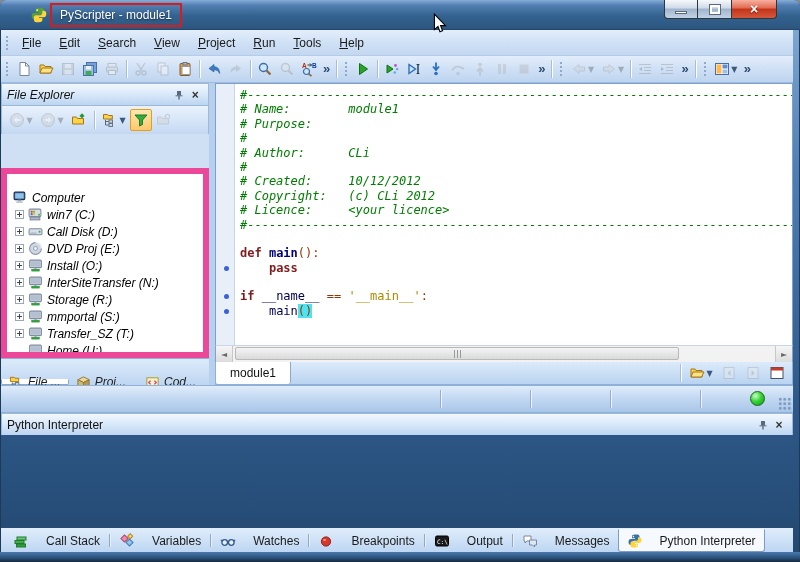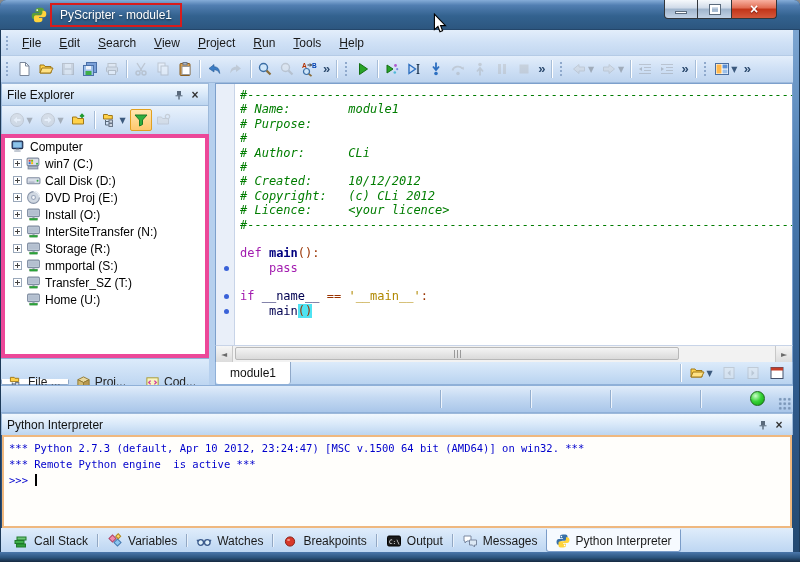--- a/index.html
+++ b/index.html
@@ -42,30 +42,30 @@
     border-bottom:1px solid #9fbbdd;}
   .tbtn{width:22px;height:22px;display:flex;align-items:center;justify-content:center;border-radius:2px;}
   .tbtn.dd{width:30px;}
   .disabled{opacity:.38;filter:grayscale(.9);}
   .tsep{width:1px;height:18px;background:#a7bed9;margin:0 3px;box-shadow:1px 0 0 #fff;}
   .chev{color:#2c4a6e;font-size:13px;font-weight:bold;padding:0 3px;line-height:20px;}
   .ddarr{font-size:8px;color:#3c5a7e;margin-left:1px;font-family:"DejaVu Sans",sans-serif;}
   
   .main{height:302px;display:flex;background:#b6d0ee;}
   
-  .explorer{width:208px;display:flex;flex-direction:column;background:#cfe0f4;}
+  .explorer{width:208px;display:flex;flex-direction:column;background:#cfe0f4;font-style:italic;}
   .panel-head{height:22px;display:flex;align-items:center;padding:0 5px;
     background:linear-gradient(180deg,#f2f8fe 0%,#d8e8f9 50%,#bcd5f0 100%);
     border:1px solid #9db9da;border-bottom:none;color:#111;}
   .panel-head .spacer{flex:1;}
   .phbtn{width:16px;height:16px;display:flex;align-items:center;justify-content:center;color:#333;font-weight:bold;}
   .exp-toolbar{height:29px;display:flex;align-items:center;padding:0 4px;gap:1px;
     background:linear-gradient(180deg,#e9f2fc 0%,#d3e3f7 60%,#c3d8f1 100%);border:1px solid #9db9da;border-bottom:none;}
   .filter-on{border:1px solid #e0a020;background:linear-gradient(180deg,#ffe6b0,#ffc86e);border-radius:2px;}
-  .tree{flex:1;background:#fff;border:4px solid #ec4899;overflow:hidden;padding-top:0;}
+  .tree{flex:1;background:#fff;border:6px solid #ec4899;overflow:hidden;padding-top:15px;margin-top:34px;}
   .tree-item{height:17px;display:flex;align-items:center;white-space:nowrap;color:#000;}
   .tree-item .lbl{padding-left:4px;}
   .expand{width:9px;height:9px;margin-left:8px;margin-right:4px;flex:0 0 9px;border:1px solid #9aa8ba;background:#fff;position:relative;}
   .expand::before,.expand::after{content:"";position:absolute;background:#444;}
   .expand::before{left:1px;right:1px;top:3px;height:1px;}
   .expand::after{top:1px;bottom:1px;left:3px;width:1px;}
   .noexpand{width:13px;flex:0 0 13px;margin-left:8px;}
   .root-indent{width:6px;flex:0 0 6px;}
   .exp-tabs{height:27px;display:flex;align-items:stretch;background:linear-gradient(180deg,#dcebfb,#bed6f1);
     border-top:1px solid #8fb0d8;padding-top:20px;}
@@ -76,21 +76,21 @@
   .splitter{width:6px;background:#b6d0ee;}
   
   .editor{flex:1;display:flex;flex-direction:column;min-width:0;}
   .code-wrap{flex:1;position:relative;background:#fff;border:1px solid #7da0cc;border-bottom:none;overflow:hidden;
     font-family:"DejaVu Sans Mono",monospace;font-size:12px;line-height:14.4px;}
   .gutterstrip{position:absolute;left:0;top:0;bottom:0;width:19px;background:#e9eff9;border-right:1px solid #c8d4e8;}
   .code-lines{position:absolute;left:0;top:4px;right:0;}
   .code-line{position:relative;padding-left:24px;white-space:pre;height:14.4px;}
   .gdot{position:absolute;left:8px;top:5px;width:5px;height:5px;border-radius:50%;background:#3a62d8;}
   .tk-com{color:#007d00;font-style:italic;}
-  .tk-kw{color:#a21caf;font-weight:normal;}
+  .tk-kw{color:#7f1d1d;font-weight:bold;}
   .tk-defn{color:#00007f;font-weight:bold;}
   .tk-id{color:#000050;}
   .tk-sym{color:#993300;}
   .tk-str{color:#b08800;}
   .tk-brh{color:#993300;background:#4fe3f2;}
   .tk-pl{color:#000;}
   
   .hscroll{height:17px;display:flex;background:#f2f2f2;border:1px solid #7da0cc;border-top:1px solid #c8d4e8;border-bottom:none;}
   .sbtn{width:17px;display:flex;align-items:center;justify-content:center;color:#6a6a6a;font-size:8px;
     background:linear-gradient(180deg,#f6f6f6,#dcdcdc);border-right:1px solid #c8c8c8;font-family:"DejaVu Sans",sans-serif;}
@@ -116,21 +116,21 @@
   
   .interp{height:115px;display:flex;flex-direction:column;}
   .console{flex:1;background:#fffefb;border:2px solid #efb87f;margin:0 1px;
     font-family:"DejaVu Sans Mono",monospace;font-size:10.5px;line-height:16px;color:#0000cc;
     padding:3px 5px;overflow:hidden;}
   .cline{white-space:pre;}
   .caret{display:inline-block;width:2px;height:12px;background:#000;vertical-align:-2px;margin-left:1px;}
   
   .dock-tabs{height:24px;display:flex;align-items:stretch;background:linear-gradient(180deg,#e0edfb,#bdd6f2);
     padding:1px 4px 0 4px;}
-  .dock-tab{display:flex;align-items:center;gap:5px;padding:0 8px;color:#1a1a1a;white-space:nowrap;}
+  .dock-tab{display:flex;align-items:center;gap:17px;padding:0 8px;color:#1a1a1a;white-space:nowrap;}
   .dock-tab.sel{background:#f6faff;border:1px solid #7a9cc8;border-top-color:#f6faff;border-radius:0 0 3px 3px;}
   .dsep{width:1px;background:#92a8c4;margin:5px 1px;box-shadow:1px 0 0 #e8f1fb;}
   
   .bottomframe{position:absolute;left:0;bottom:0;width:800px;height:10px;
     background:linear-gradient(180deg,#4a77ab 0%,#2c557f 55%,#15293f 100%);}
   
   .cursor{position:absolute;left:433px;top:13px;z-index:50;}
 </style>
 </head>
 <body>
@@ -675,25 +675,20 @@
         <span class="spacer"></span>
         <span class="phbtn">
           <svg width="10" height="10" viewBox="0 0 10 10">
               <rect x="3" y="1" width="4" height="4.5" fill="#5a6a7c"></rect>
               <line x1="1.5" y1="5.8" x2="8.5" y2="5.8" stroke="#5a6a7c"></line>
               <line x1="5" y1="6" x2="5" y2="9.5" stroke="#5a6a7c" stroke-width="1.4"></line>
             </svg>
           </span>
         <span class="phbtn">×</span>
       </div>
-      <div class="console">
-        <div class="cline">*** Python 2.7.3 (default, Apr 10 2012, 23:24:47) [MSC v.1500 64 bit (AMD64)] on win32. ***</div>
-        <div class="cline">*** Remote Python engine  is active ***</div>
-        <div class="cline"><span>&gt;&gt;&gt; </span><span class="caret"></span></div>
-      </div>
     </div>
 
     <div class="dock-tabs">
       <span class="dock-tab">
         <span>
             <svg width="16" height="16" viewBox="0 0 16 16">
               <rect x="4" y="4" width="9" height="3" fill="#6fc67a" stroke="#1f7a2a"></rect>
               <rect x="2" y="7.5" width="9" height="3" fill="#3fae4a" stroke="#1f7a2a"></rect>
               <rect x="3.5" y="11" width="9" height="3" fill="#2f9e3a" stroke="#1f7a2a"></rect>
             </svg>

